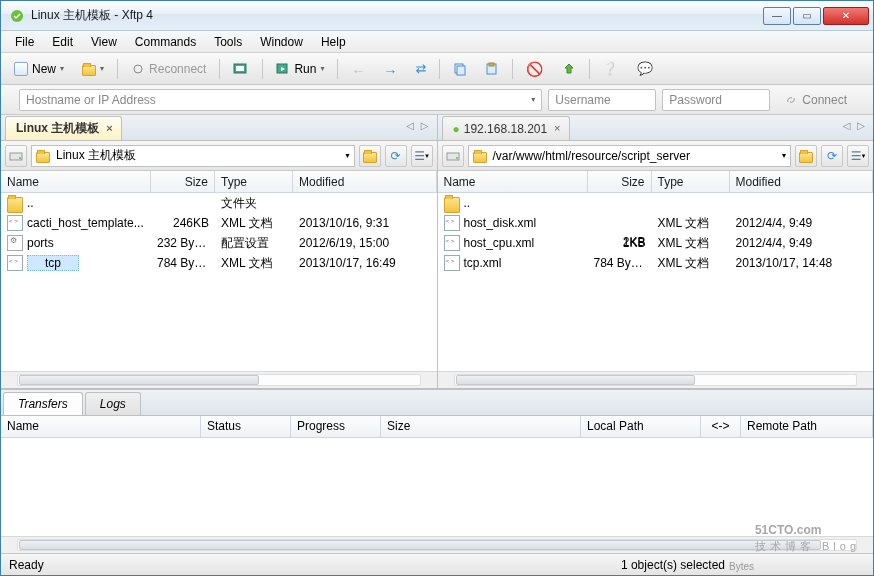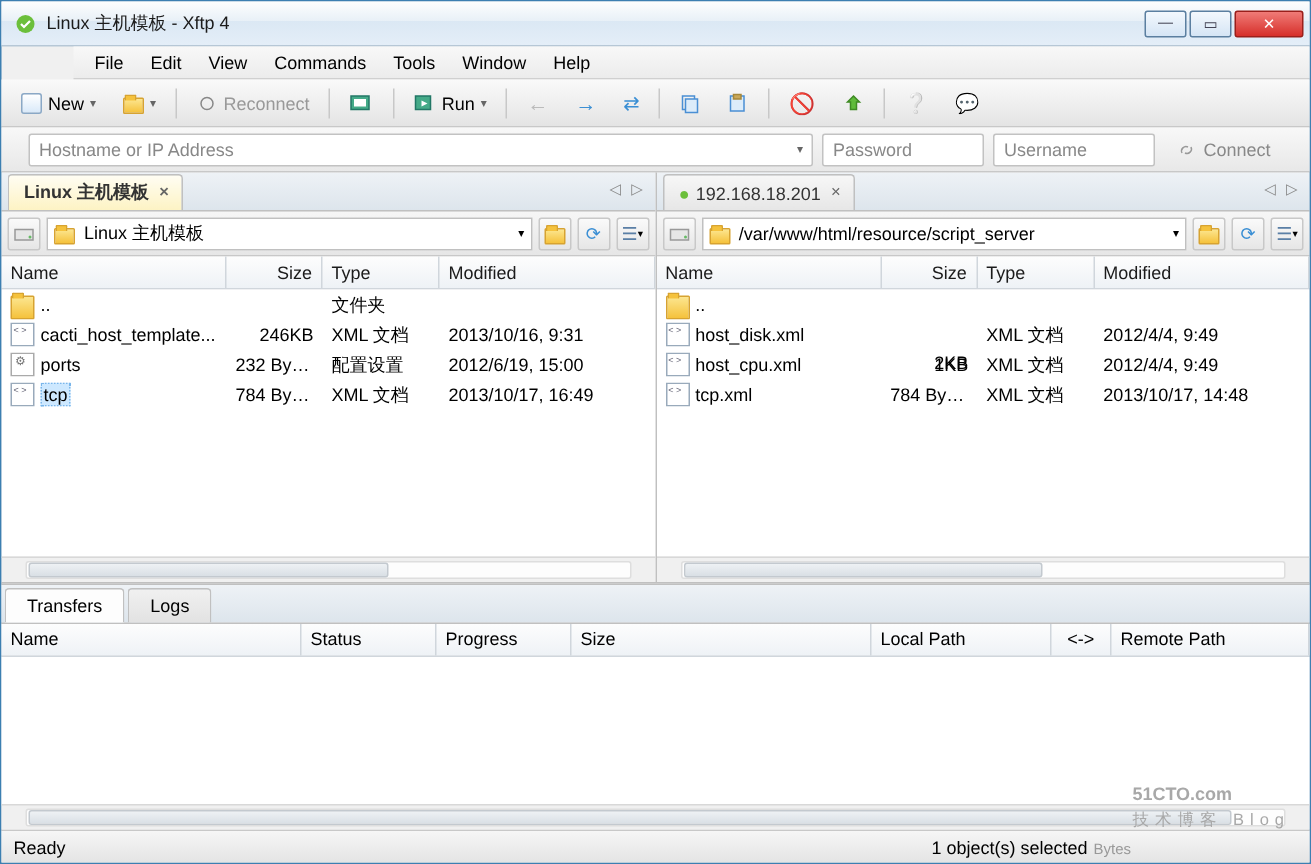--- a/index.html
+++ b/index.html
@@ -4,21 +4,21 @@
 <style>
 * { margin:0; padding:0; box-sizing:border-box; font-family:"Microsoft YaHei","Segoe UI",Tahoma,sans-serif; font-size:12px; }
 body { background:#fff; user-select:none; width:874px; height:576px; overflow:hidden; }
 .window { width:874px; height:576px; border:1px solid #3c7fb1; background:#f0f0f0; display:flex; flex-direction:column; }
 .titlebar { height:30px; background:linear-gradient(#fdfefe,#e8f0f7 45%,#dbe8f4 46%,#e4eef8); display:flex; align-items:center; padding:0 4px 0 8px; border-bottom:1px solid #b6c7d6; }
 .titlebar .icon { width:16px; height:16px; margin-right:6px; }
 .titlebar .title { flex:1; color:#1b1b1b; }
 .winbtns { display:flex; gap:2px; }
 .winbtn { width:28px; height:18px; border:1px solid #5b7fa0; border-radius:2px; background:linear-gradient(#f3f8fd,#d5e5f5); display:flex; align-items:center; justify-content:center; font-size:10px; color:#445; cursor:default; }
 .winbtn.close { width:46px; background:linear-gradient(#f07b77,#d62f2a); border-color:#9a1f1b; color:#fff; }
-.menubar { height:22px; background:linear-gradient(#f8f8f8,#ececec); border-bottom:1px solid #d0d0d0; display:flex; align-items:center; padding:0 6px; gap:2px;margin-left:48px; }
+.menubar { height:22px; background:linear-gradient(#f8f8f8,#ececec); border-bottom:1px solid #d0d0d0; display:flex; align-items:center; padding:0 6px; gap:2px; }
 .menubar span { padding:2px 8px; cursor:default; }
 .toolbar { height:32px; background:linear-gradient(#fafafa,#e4e4e4); border-bottom:1px solid #c8c8c8; display:flex; align-items:center; padding:0 6px; gap:4px; }
 .tbbtn { height:24px; padding:2px 6px; border:1px solid transparent; border-radius:3px; display:flex; align-items:center; gap:4px; cursor:default; }
 .tbsep { width:1px; height:20px; background:#c8c8c8; margin:0 2px; }
 .sq14 { width:14px; height:14px; display:inline-block; border-radius:2px; }
 .connectrow { height:30px; background:linear-gradient(#f8f8f8,#e8e8e8); border-bottom:1px solid #c8c8c8; display:flex; align-items:center; padding:3px 18px; gap:6px; }
 .dd { flex:1; height:22px; background:#fff; border:1px solid #c2c2c2; border-radius:2px; display:flex; align-items:center; padding:0 6px; color:#888; }
 .dd.short { flex:0 0 108px; }
 .connectbtn { display:flex; align-items:center; gap:4px; padding:2px 8px; color:#888; }
 .panes { flex:0 0 274px; display:flex; border-bottom:1px solid #c0c0c0; }
@@ -33,28 +33,28 @@
 .addrbox { flex:1; height:22px; background:#fff; border:1px solid #c0c0c0; display:flex; align-items:center; padding:0 4px; gap:6px; }
 .abbtn { width:22px; height:22px; border:1px solid #c8c8c8; border-radius:2px; background:linear-gradient(#fafafa,#e6e6e6); display:flex; align-items:center; justify-content:center; }
 .listhdr { height:22px; background:linear-gradient(#fdfdfd,#eef2f6); border-bottom:1px solid #d0d6dc; display:flex; }
 .listhdr div { border-right:1px solid #d0d6dc; padding:3px 6px; color:#1b1b1b; display:flex; align-items:center; }
 .c-name { flex:0 0 150px; } .c-size { flex:0 0 64px; justify-content:flex-end; } .c-type { flex:0 0 78px; } .c-mod { flex:1; }
 .rc-name { flex:0 0 150px; } .rc-size { flex:0 0 64px; justify-content:flex-end; } .rc-type { flex:0 0 78px; } .rc-mod { flex:1; }
 .listbody { flex:1; background:#fff; overflow:hidden; }
 .row { height:20px; display:flex; align-items:center; }
 .row > div { padding:0 6px; overflow:hidden; white-space:nowrap; text-overflow:ellipsis; }
 .row .icn { width:16px; height:16px; margin-right:4px; flex-shrink:0; display:inline-block; }
-.row.sel .cname-wrap span.label { background:#cde8ff; border:1px dotted #7ab6ea; padding:0 1px;text-align:center; }
+.row.sel .cname-wrap span.label { background:#cde8ff; border:1px dotted #7ab6ea; padding:0 17px;text-align:center; }
 .cname-wrap { display:flex; align-items:center; }
 .hscroll { height:17px; background:#f0f0f0; border-top:1px solid #d8d8d8; position:relative; }
 .hscroll::before { content:""; position:absolute; left:16px; right:16px; top:2px; bottom:2px; background:#fdfdfd; border:1px solid #dedede; border-radius:2px; }
 .hscroll .thumb { position:absolute; left:18px; top:3px; bottom:3px; width:55%; background:linear-gradient(#eef1f4,#d9dfe5); border:1px solid #c3c9cf; border-radius:2px; }
 .bottom { flex:1; display:flex; flex-direction:column; border-top:1px solid #c0c0c0; }
 .btabs { height:26px; background:linear-gradient(#eef2f6,#dde5ec); display:flex; align-items:flex-end; border-bottom:1px solid #c0c0c0; padding-left:2px; }
-.btab { height:23px; padding:0 14px; border:1px solid #c0c0c0; border-bottom:none; border-radius:3px 3px 0 0; background:#fdfdfd; display:flex; align-items:center; margin-right:2px; }
+.btab { height:23px; padding:0 14px; border:1px solid #c0c0c0; border-bottom:none; border-radius:3px 3px 0 0; background:#fdfdfd; display:flex; align-items:center; margin-right:2px;font-style:italic; }
 .btab.back { background:linear-gradient(#f0f0f0,#e2e2e2); }
 .blisthdr { height:22px; background:linear-gradient(#fdfdfd,#eef2f6); border-bottom:1px solid #d0d6dc; display:flex; }
 .blisthdr div { border-right:1px solid #d0d6dc; padding:3px 6px; }
 .bc-name{flex:0 0 200px}.bc-status{flex:0 0 90px}.bc-prog{flex:0 0 90px}.bc-size{flex:0 0 200px}.bc-lp{flex:0 0 120px}.bc-ar{flex:0 0 40px;text-align:center}.bc-rp{flex:1}
 .blistbody { flex:1; background:#fff; }
 .statusbar { height:22px; background:linear-gradient(#f6f6f6,#e4e4e4); border-top:1px solid #c8c8c8; display:flex; align-items:center; padding:0 8px; }
 .statusbar .left { flex:1; }
 .statusbar .right { padding-right:140px; }
 .watermark { position:absolute; right:14px; bottom:22px; color:#a8a8a8; font-family:Arial; font-size:20px; font-weight:bold; letter-spacing:0px; pointer-events:none; }
 .watermark small { display:block; font-size:11px; text-align:right; font-weight:normal; letter-spacing:4px; }
@@ -166,24 +166,24 @@
         <span style="color:#3b8fd4;font-size:13px;">💬</span>
       </div>
   </div>
 
   <div class="connectrow">
     <div class="dd">
         <span>Hostname or IP Address</span>
         <span style="margin-left:auto;font-size:8px;color:#666;">▾</span>
       </div>
     <div class="dd short">
+        <span>Username</span>
+      </div>
+    <div class="dd short">
         <span>Password</span>
-      </div>
-    <div class="dd short">
-        <span>Username</span>
       </div>
     <div class="connectbtn">
         <svg width="14" height="14">
           <path d="M4 9a3 3 0 014-4M10 5a3 3 0 01-4 4" stroke="#999" fill="none"></path>
         </svg>
         <span>Connect</span>
       </div>
   </div>
 
   <div class="panes">

